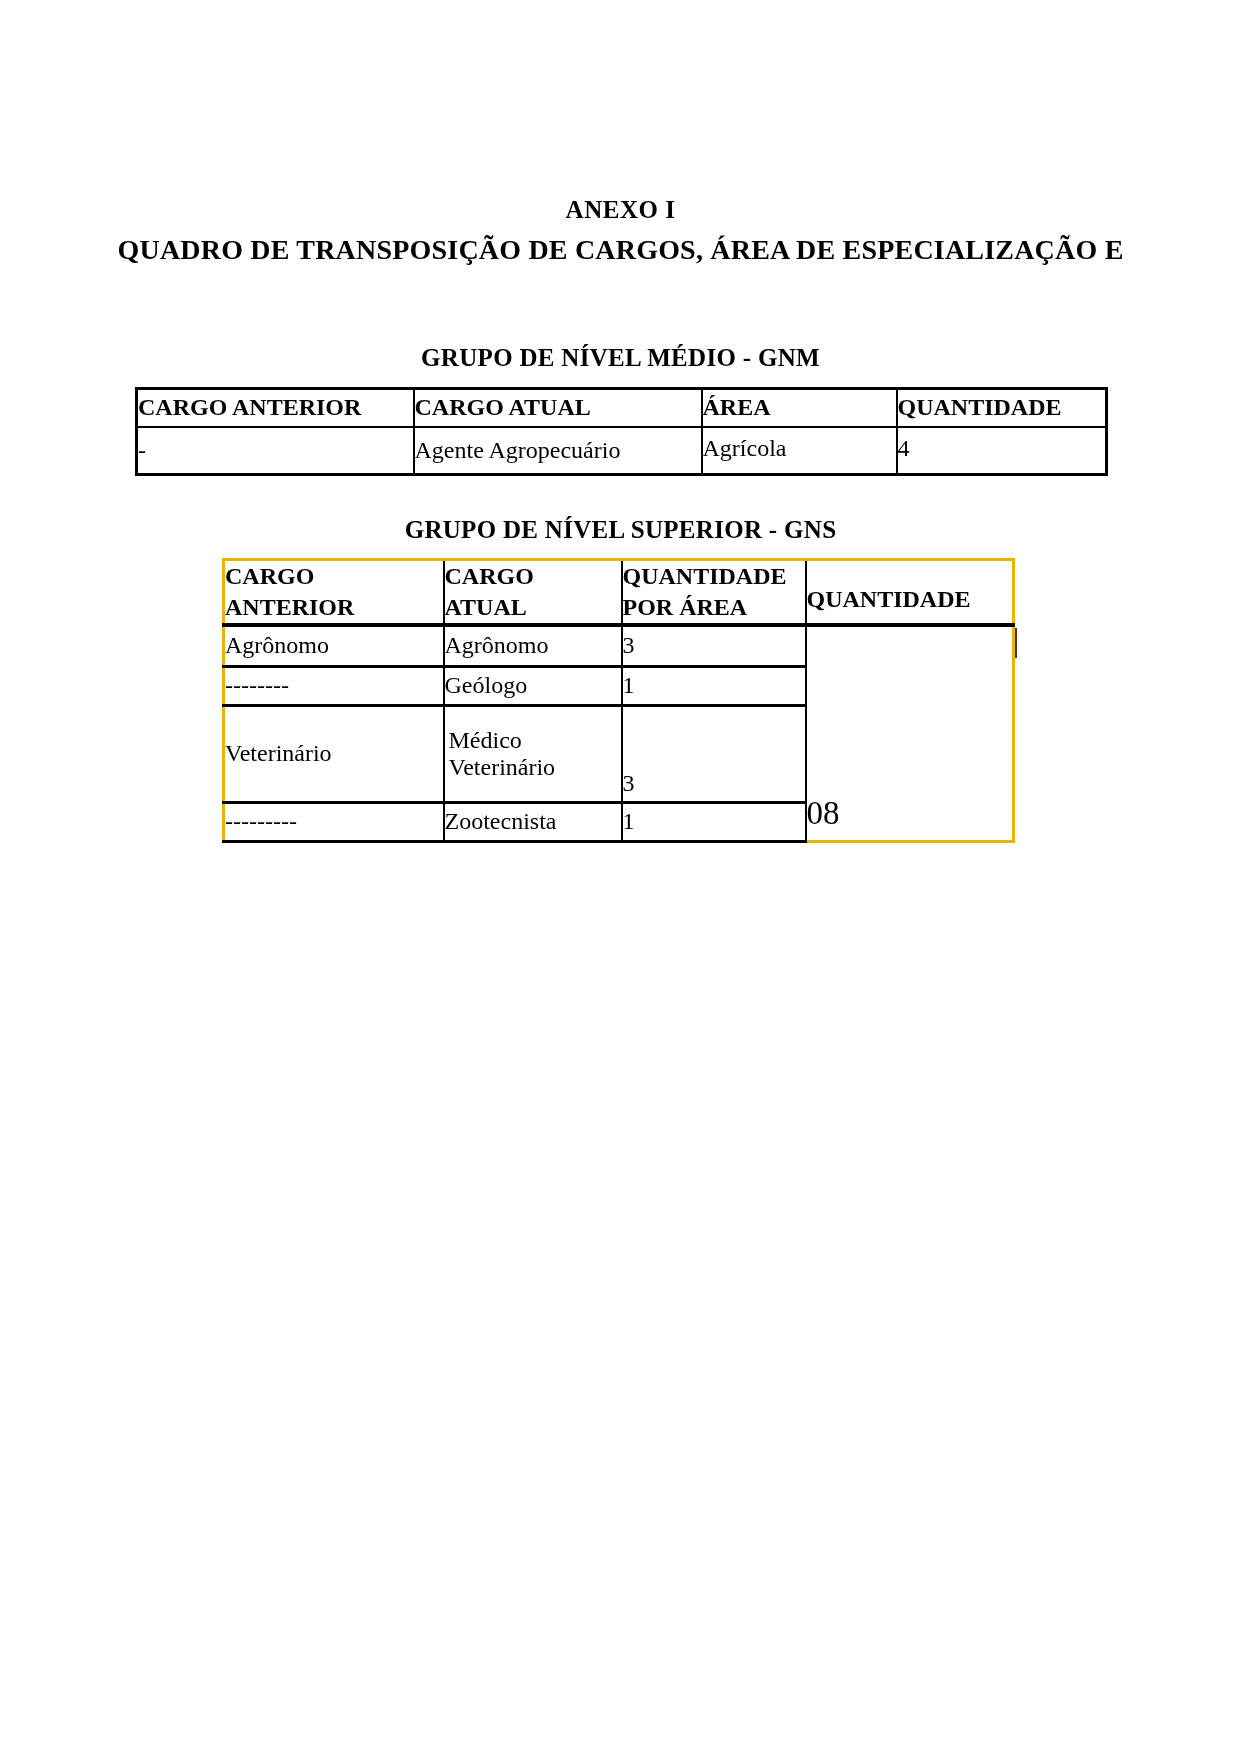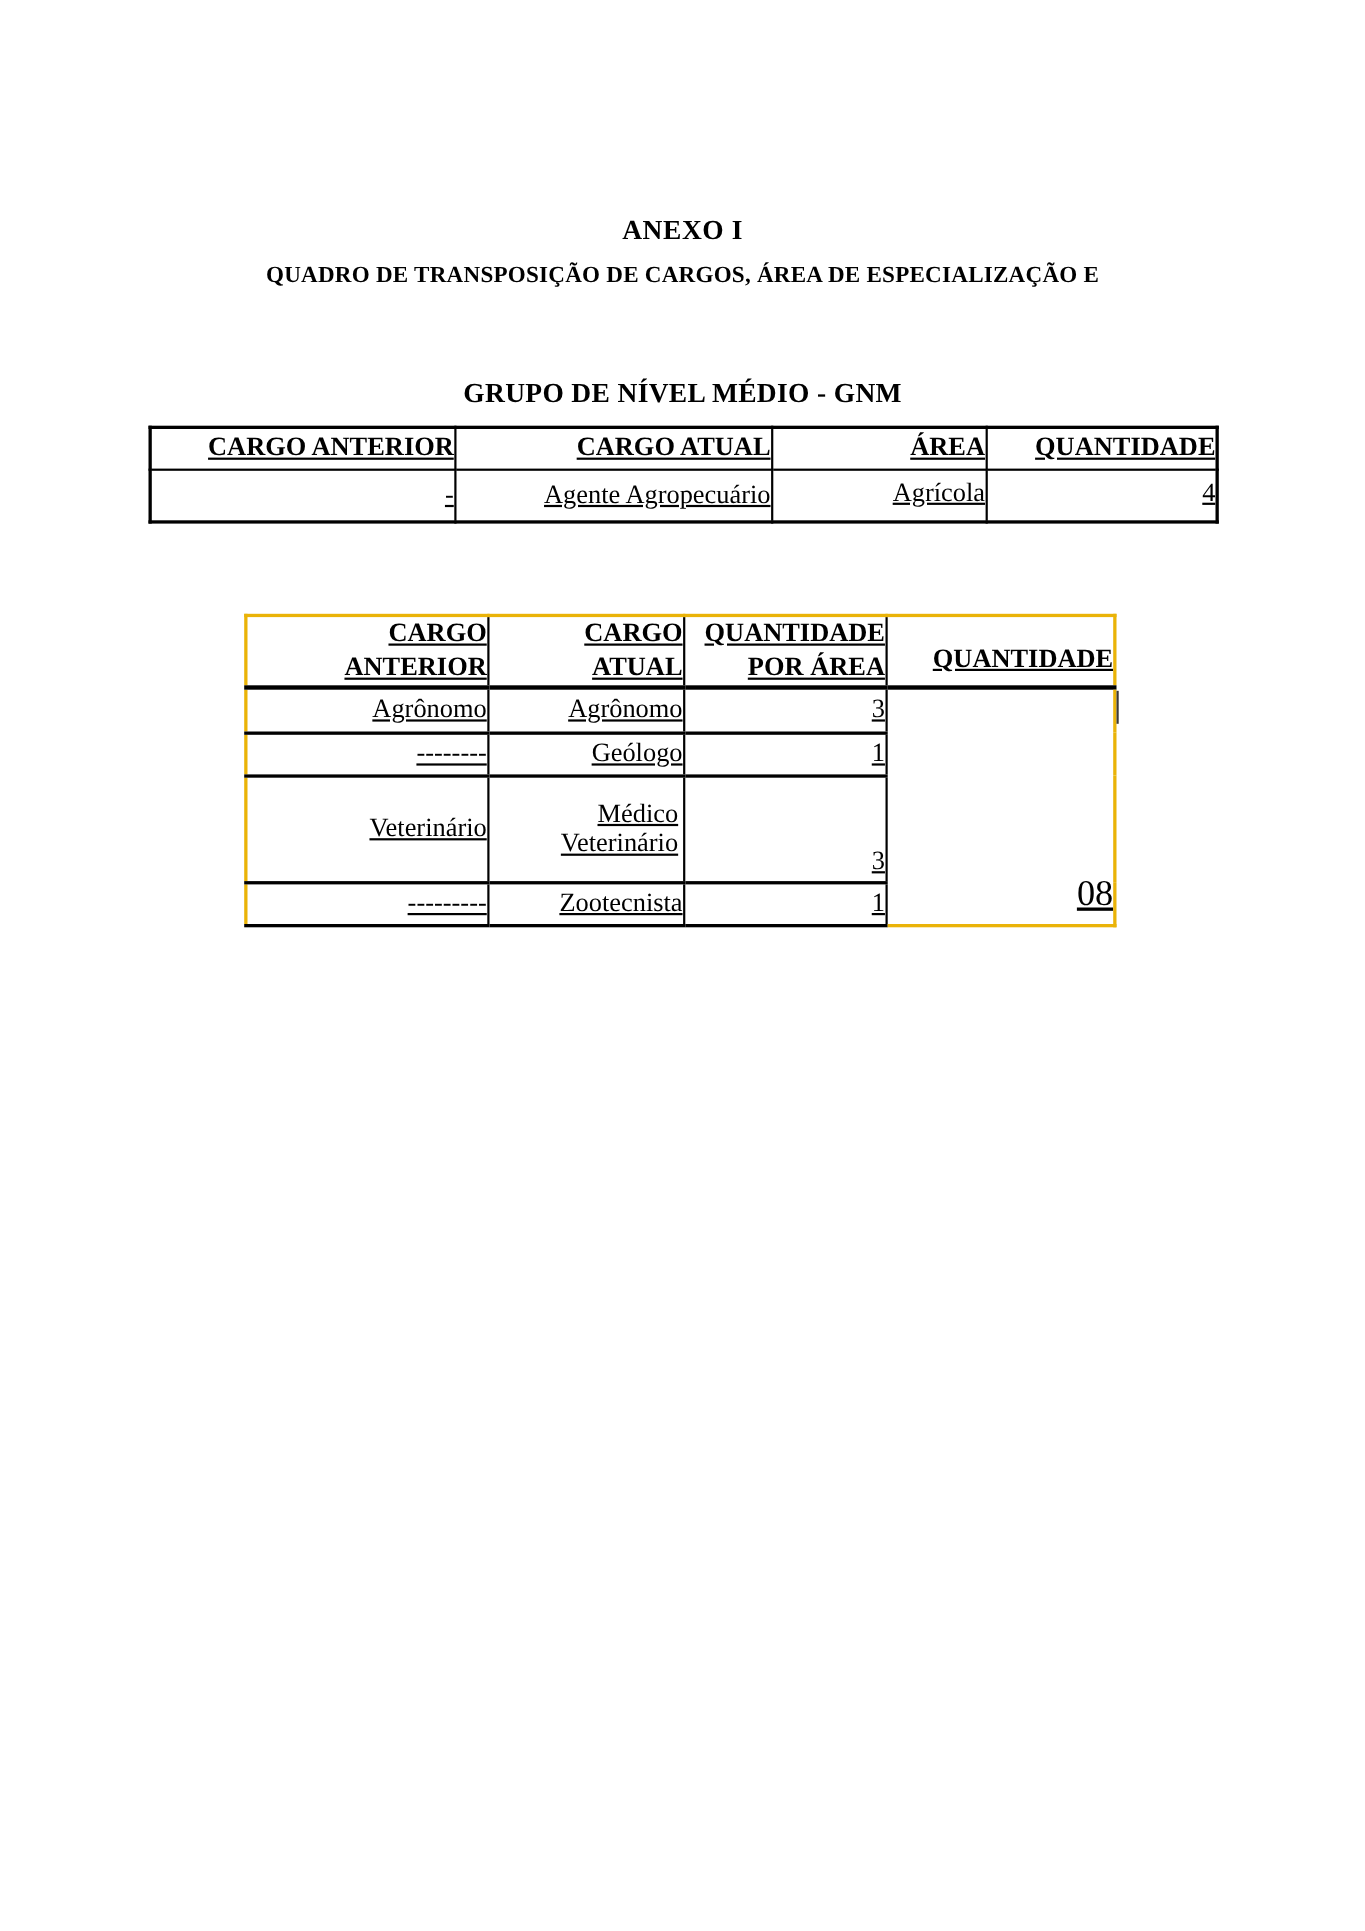--- a/index.html
+++ b/index.html
@@ -26,44 +26,43 @@
       text-align: center;
       font-weight: 700;
     }
     .doc-title {
       top: 196px;
       font-size: 25px;
       letter-spacing: 0.5px;
     }
     .doc-subtitle {
       top: 233px;
-      font-size: 21px;
+      font-size: 28px;
       line-height: 33px;
       letter-spacing: 0.2px;
     }
     .section-heading {
       font-size: 25px;
       letter-spacing: 0.3px;
     }
     .gnm-heading { top: 344px; }
     .gns-heading { top: 516px; }
 
     table {
       position: absolute;
       border-collapse: collapse;
       table-layout: fixed;
       background: #ffffff;
     }
     td, th {
       border: 2px solid #000000;
-      text-align: right;
+      text-align: left;
       vertical-align: middle;
       font-size: 24px;
       overflow: hidden;
-      text-decoration: underline;
     }
     th { font-weight: 700; }
 
     
     .gnm-table {
       left: 135px; top: 387px;
       width: 970px;
       border: 3px solid #000000;
     }
     .gnm-table tr.header-row { height: 38px; }
@@ -141,20 +140,21 @@
       </tr>
       <tr class="data-row">
         <td>-</td>
         <td>Agente Agropecuário</td>
         <td class="vtop">Agrícola</td>
         <td class="vtop">4</td>
       </tr>
     </tbody>
   </table>
 
+  <div class="centered-block section-heading gns-heading">GRUPO DE NÍVEL SUPERIOR - GNS</div>
 
   <table class="gns-table">
     <colgroup>
       <col style="width:220px">
       <col style="width:178px">
       <col style="width:184px">
       <col style="width:208px">
     </colgroup>
     <tbody>
       <tr class="header-row">

